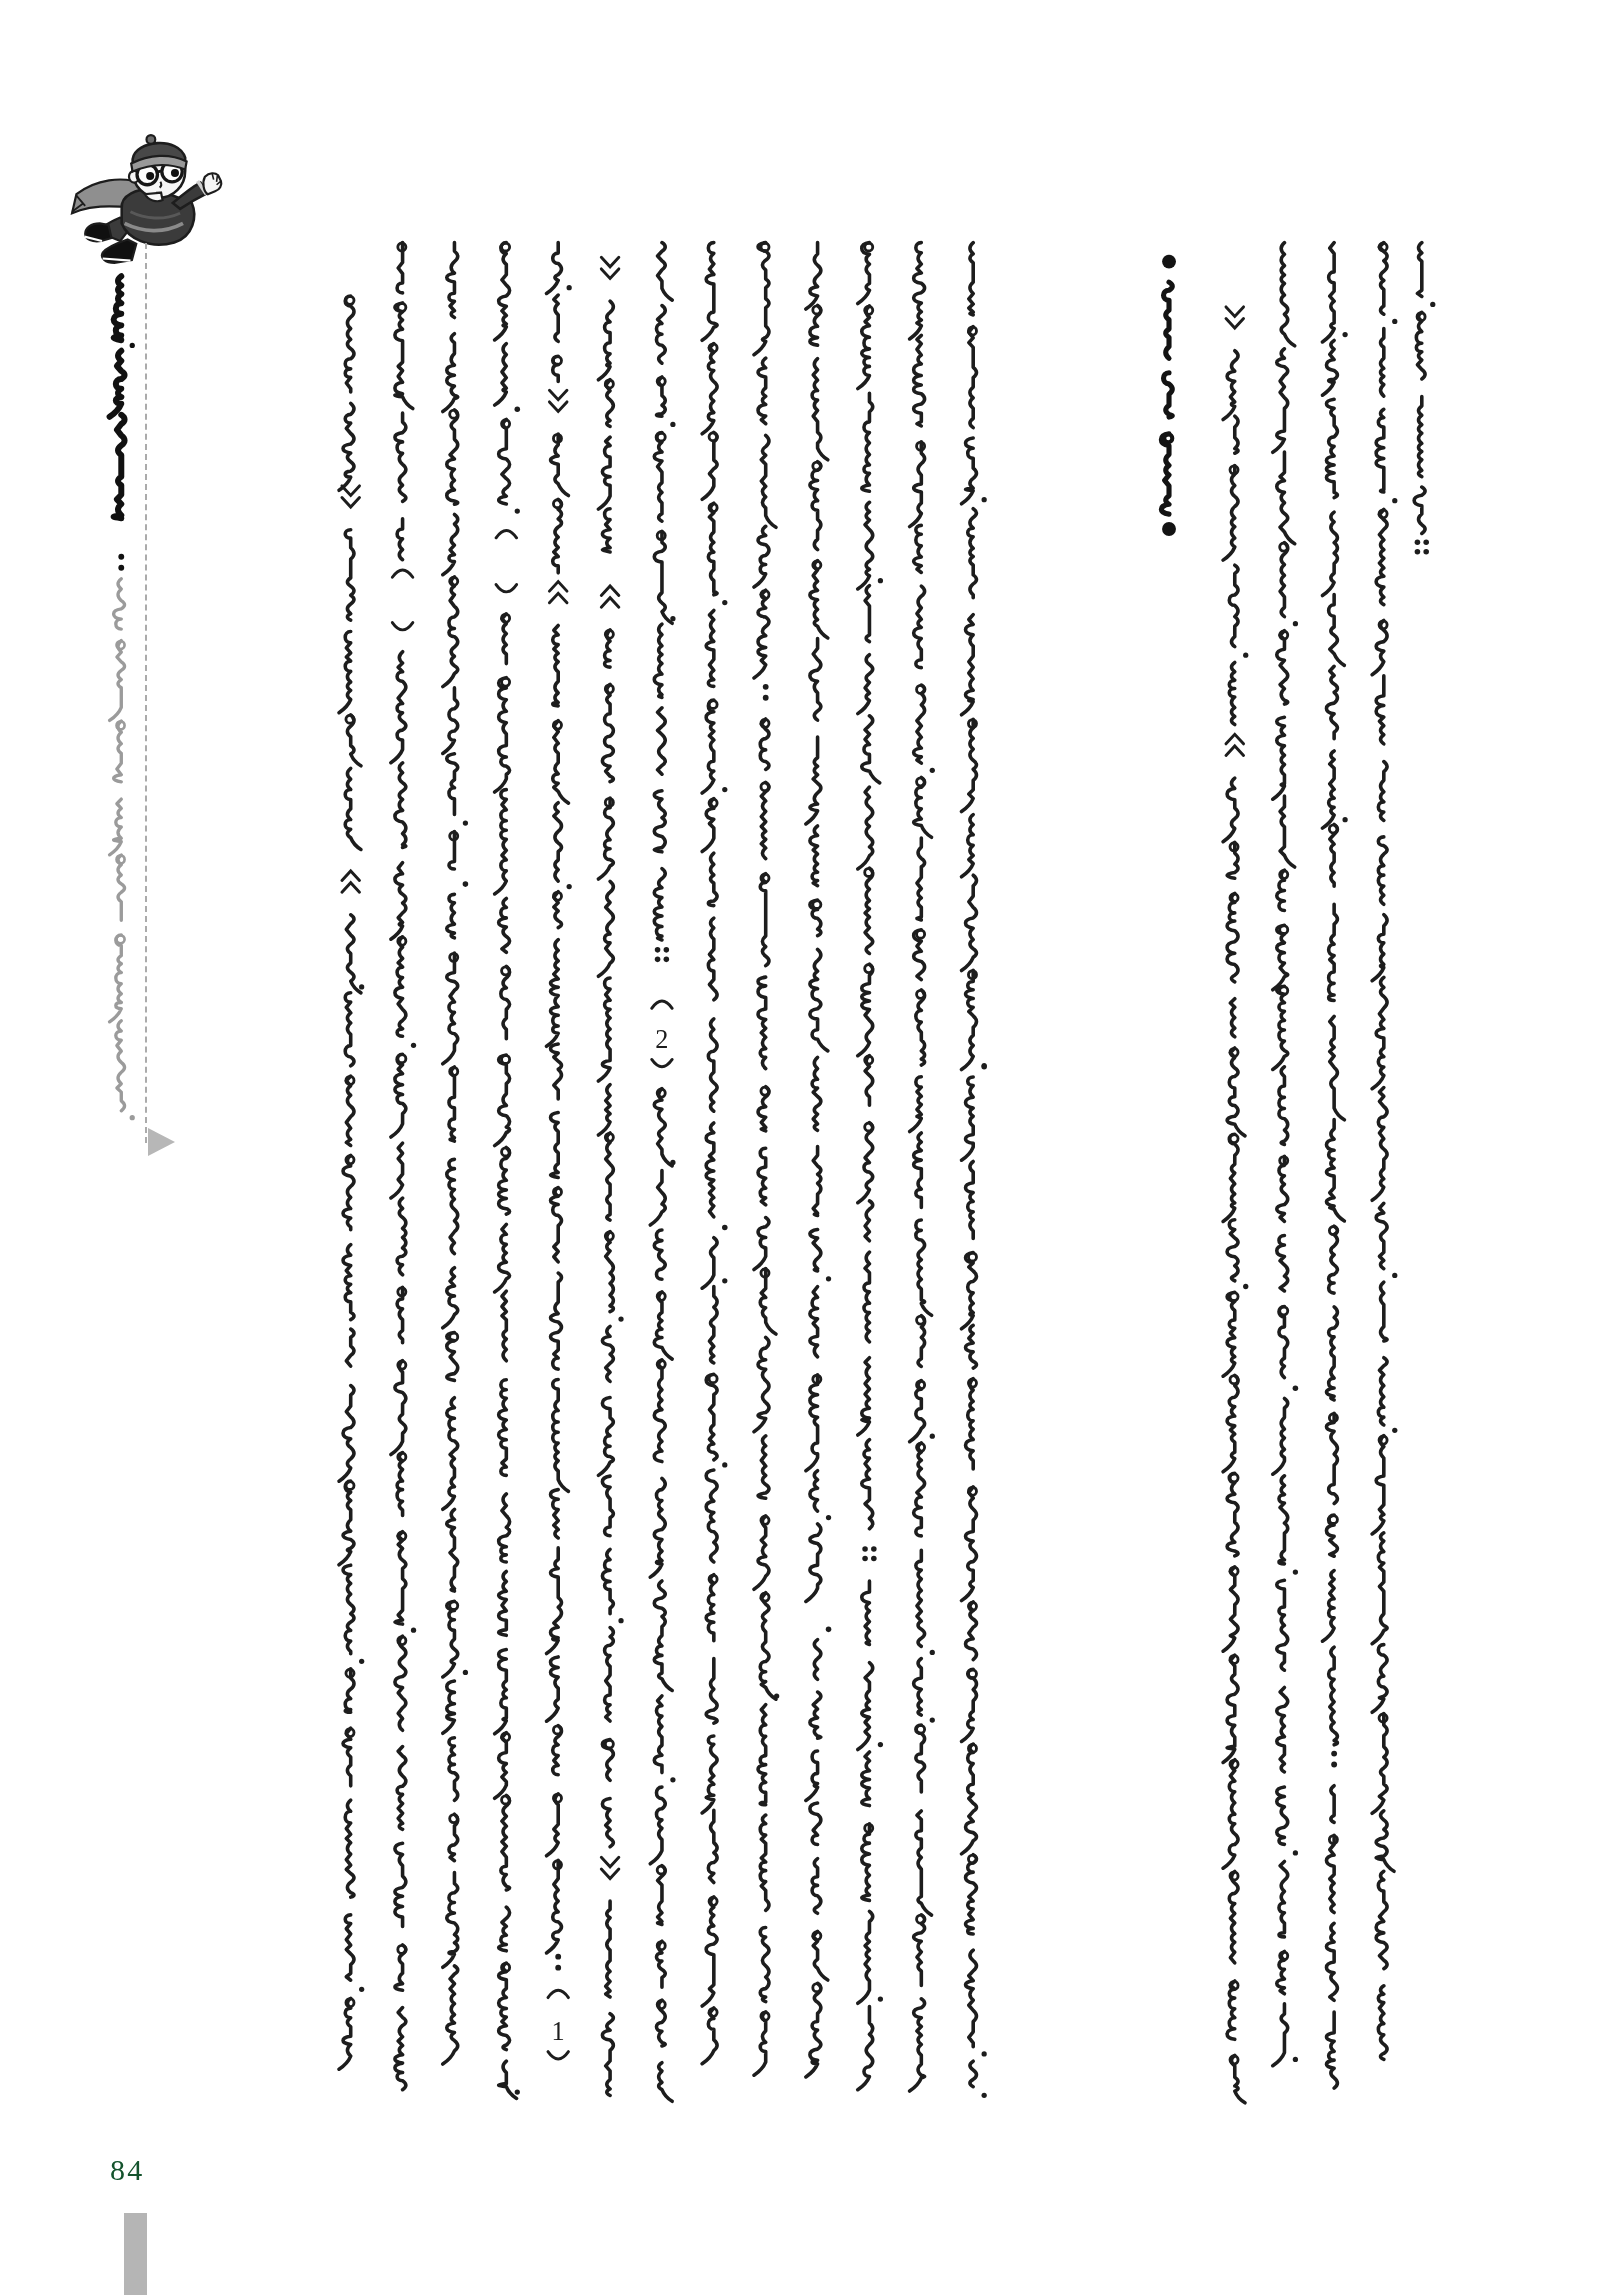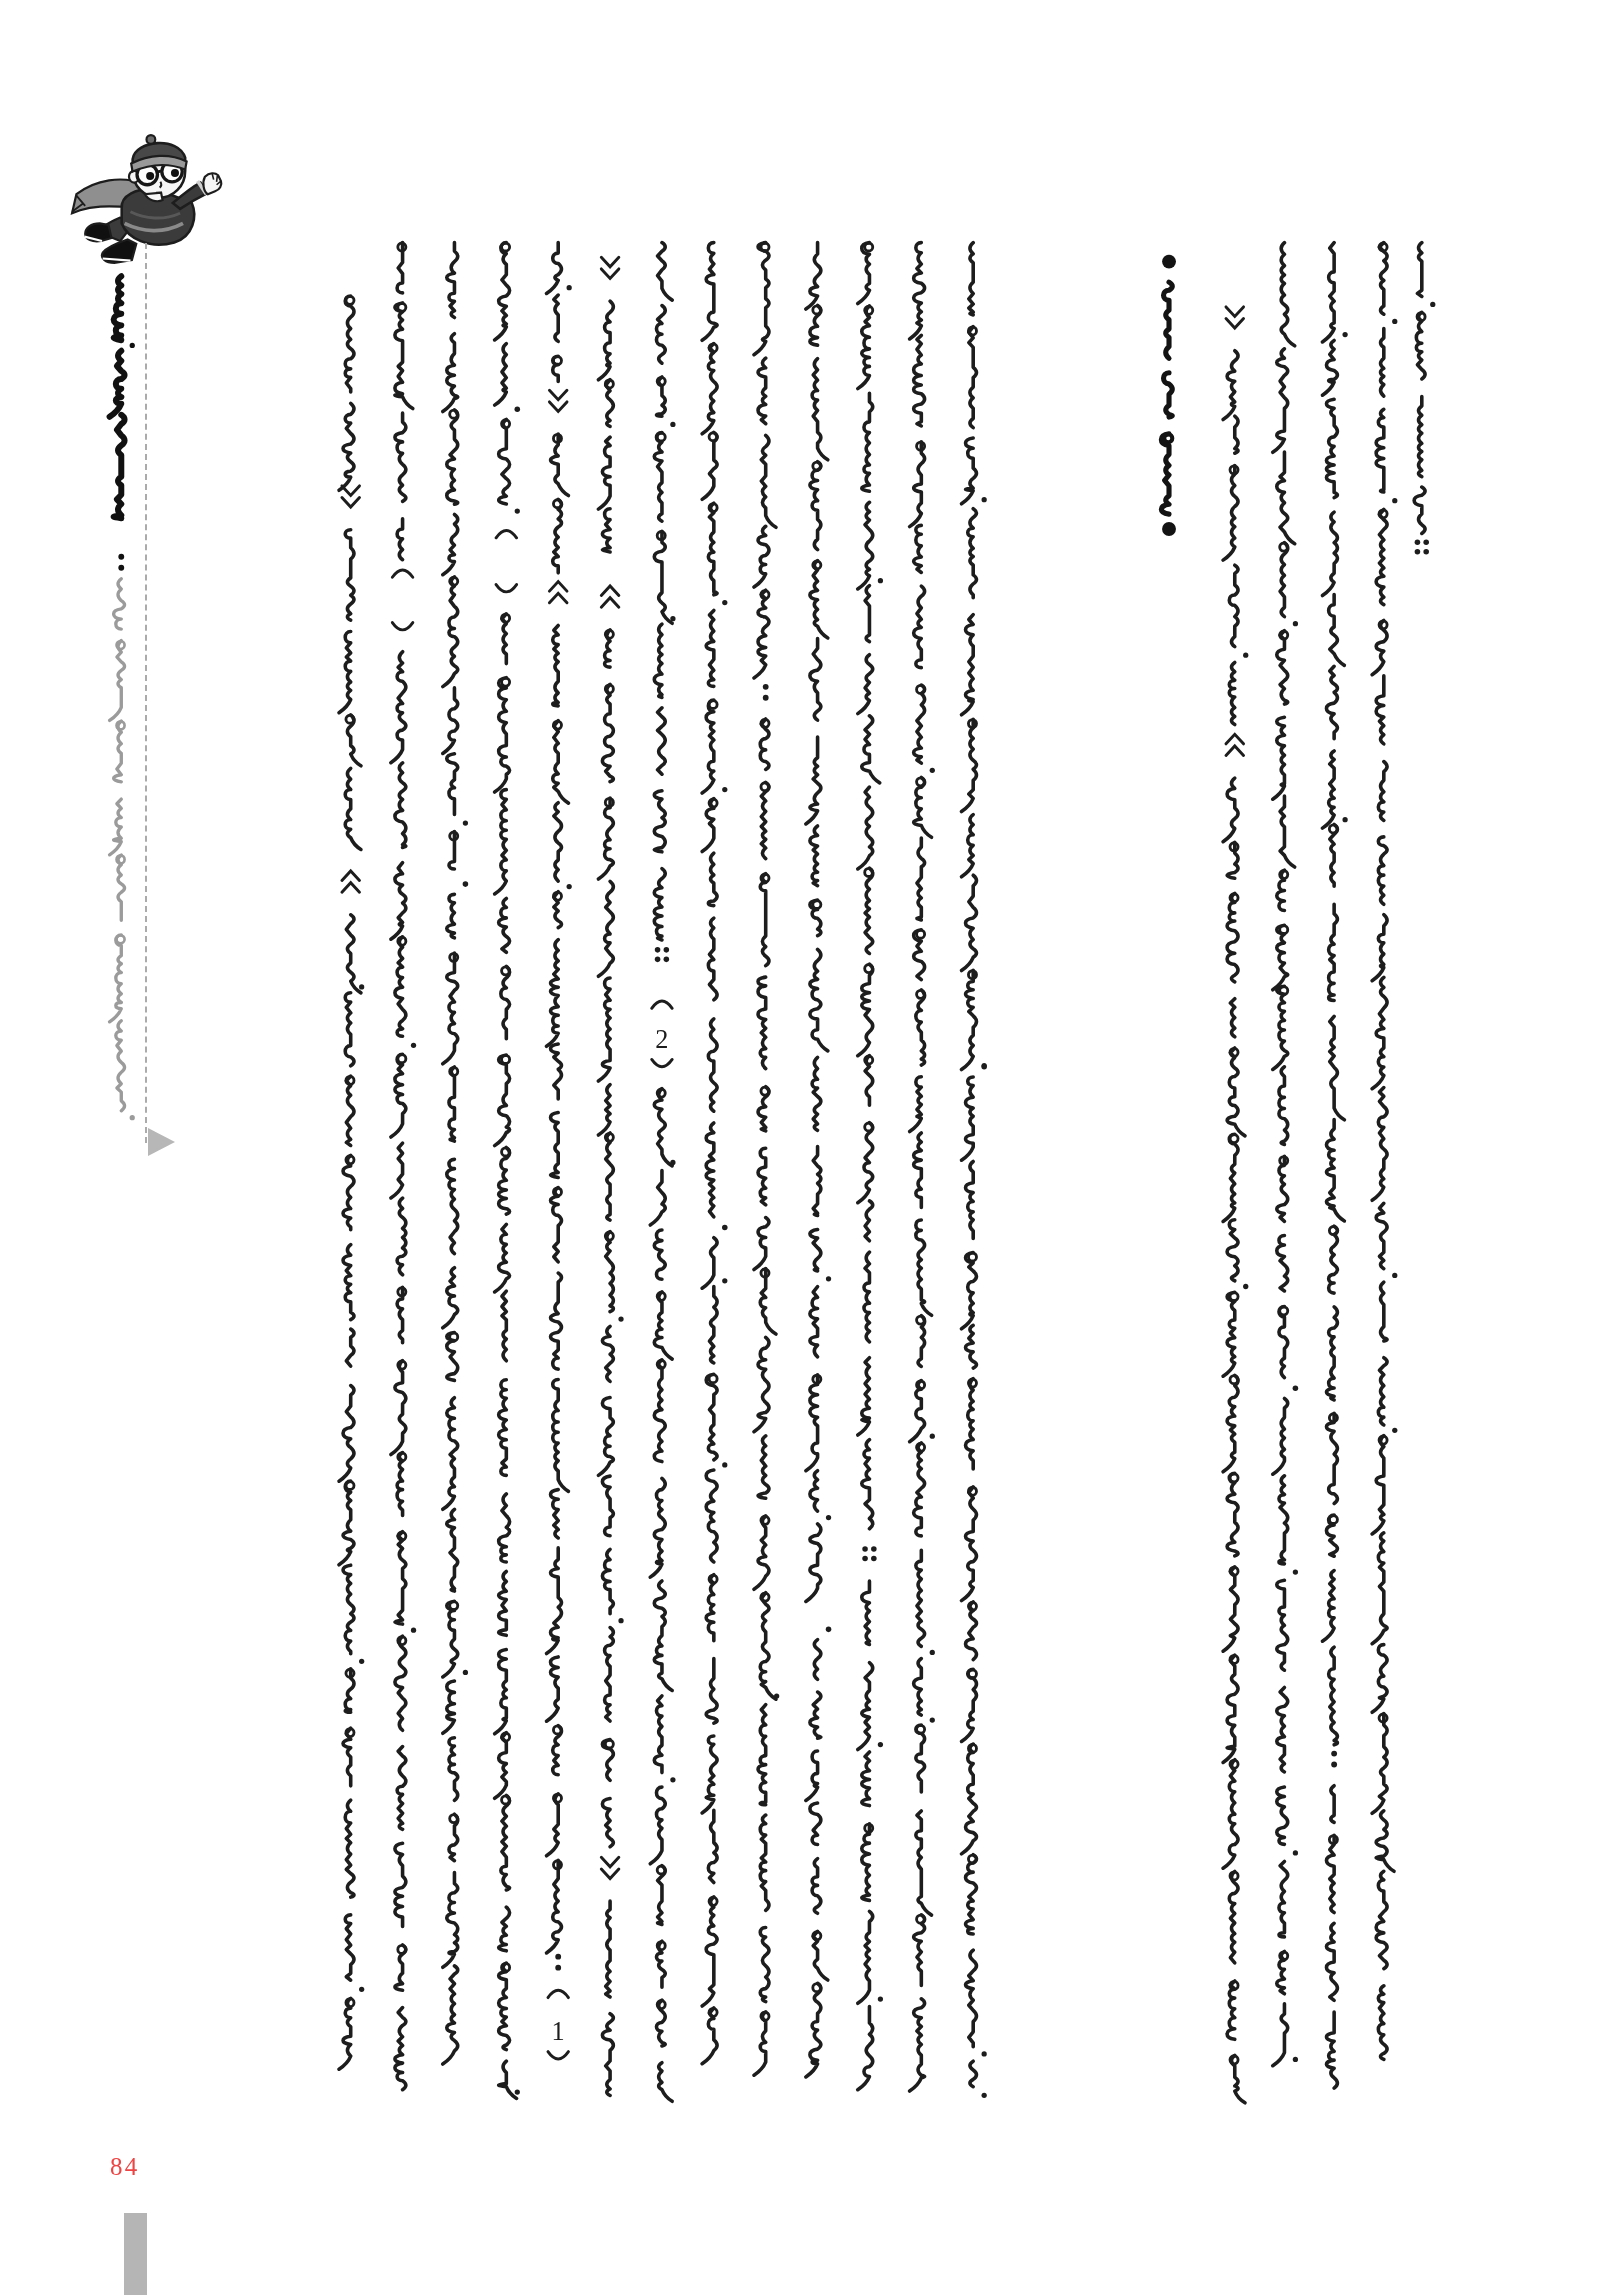--- a/index.html
+++ b/index.html
@@ -5,21 +5,21 @@
   html,body{margin:0;padding:0;background:#e8e8e8;}
   #page{position:relative;width:1622px;height:2295px;background:#ffffff;overflow:hidden;
         font-family:"Liberation Serif", serif;}
   #strokes{position:absolute;left:0;top:0;}
   #mascot{position:absolute;left:69px;top:130px;width:155px;height:146px;}
   #dashline{position:absolute;left:145px;top:243px;height:900px;width:0;
             border-left:2.2px dashed #ababab;}
   #tri{position:absolute;left:148px;top:1128px;width:0;height:0;
        border-top:14px solid transparent;border-bottom:14px solid transparent;
        border-left:27px solid #b7b7b7;}
-  #pagenum{position:absolute;left:110px;top:2153px;font-size:25px;color:#ef4444;
+  #pagenum{position:absolute;left:110px;top:2153px;font-size:30px;color:#14532d;
            letter-spacing:2.2px;font-family:"Liberation Serif",serif;}
   #edgetab{position:absolute;left:124px;top:2213px;width:22.7px;height:83px;background:#b5b5b5;}
 </style>
 </head>
 <body>
 
 <div id="page">
 
   <svg id="mascot" viewBox="0 0 212 200">
     <g>

